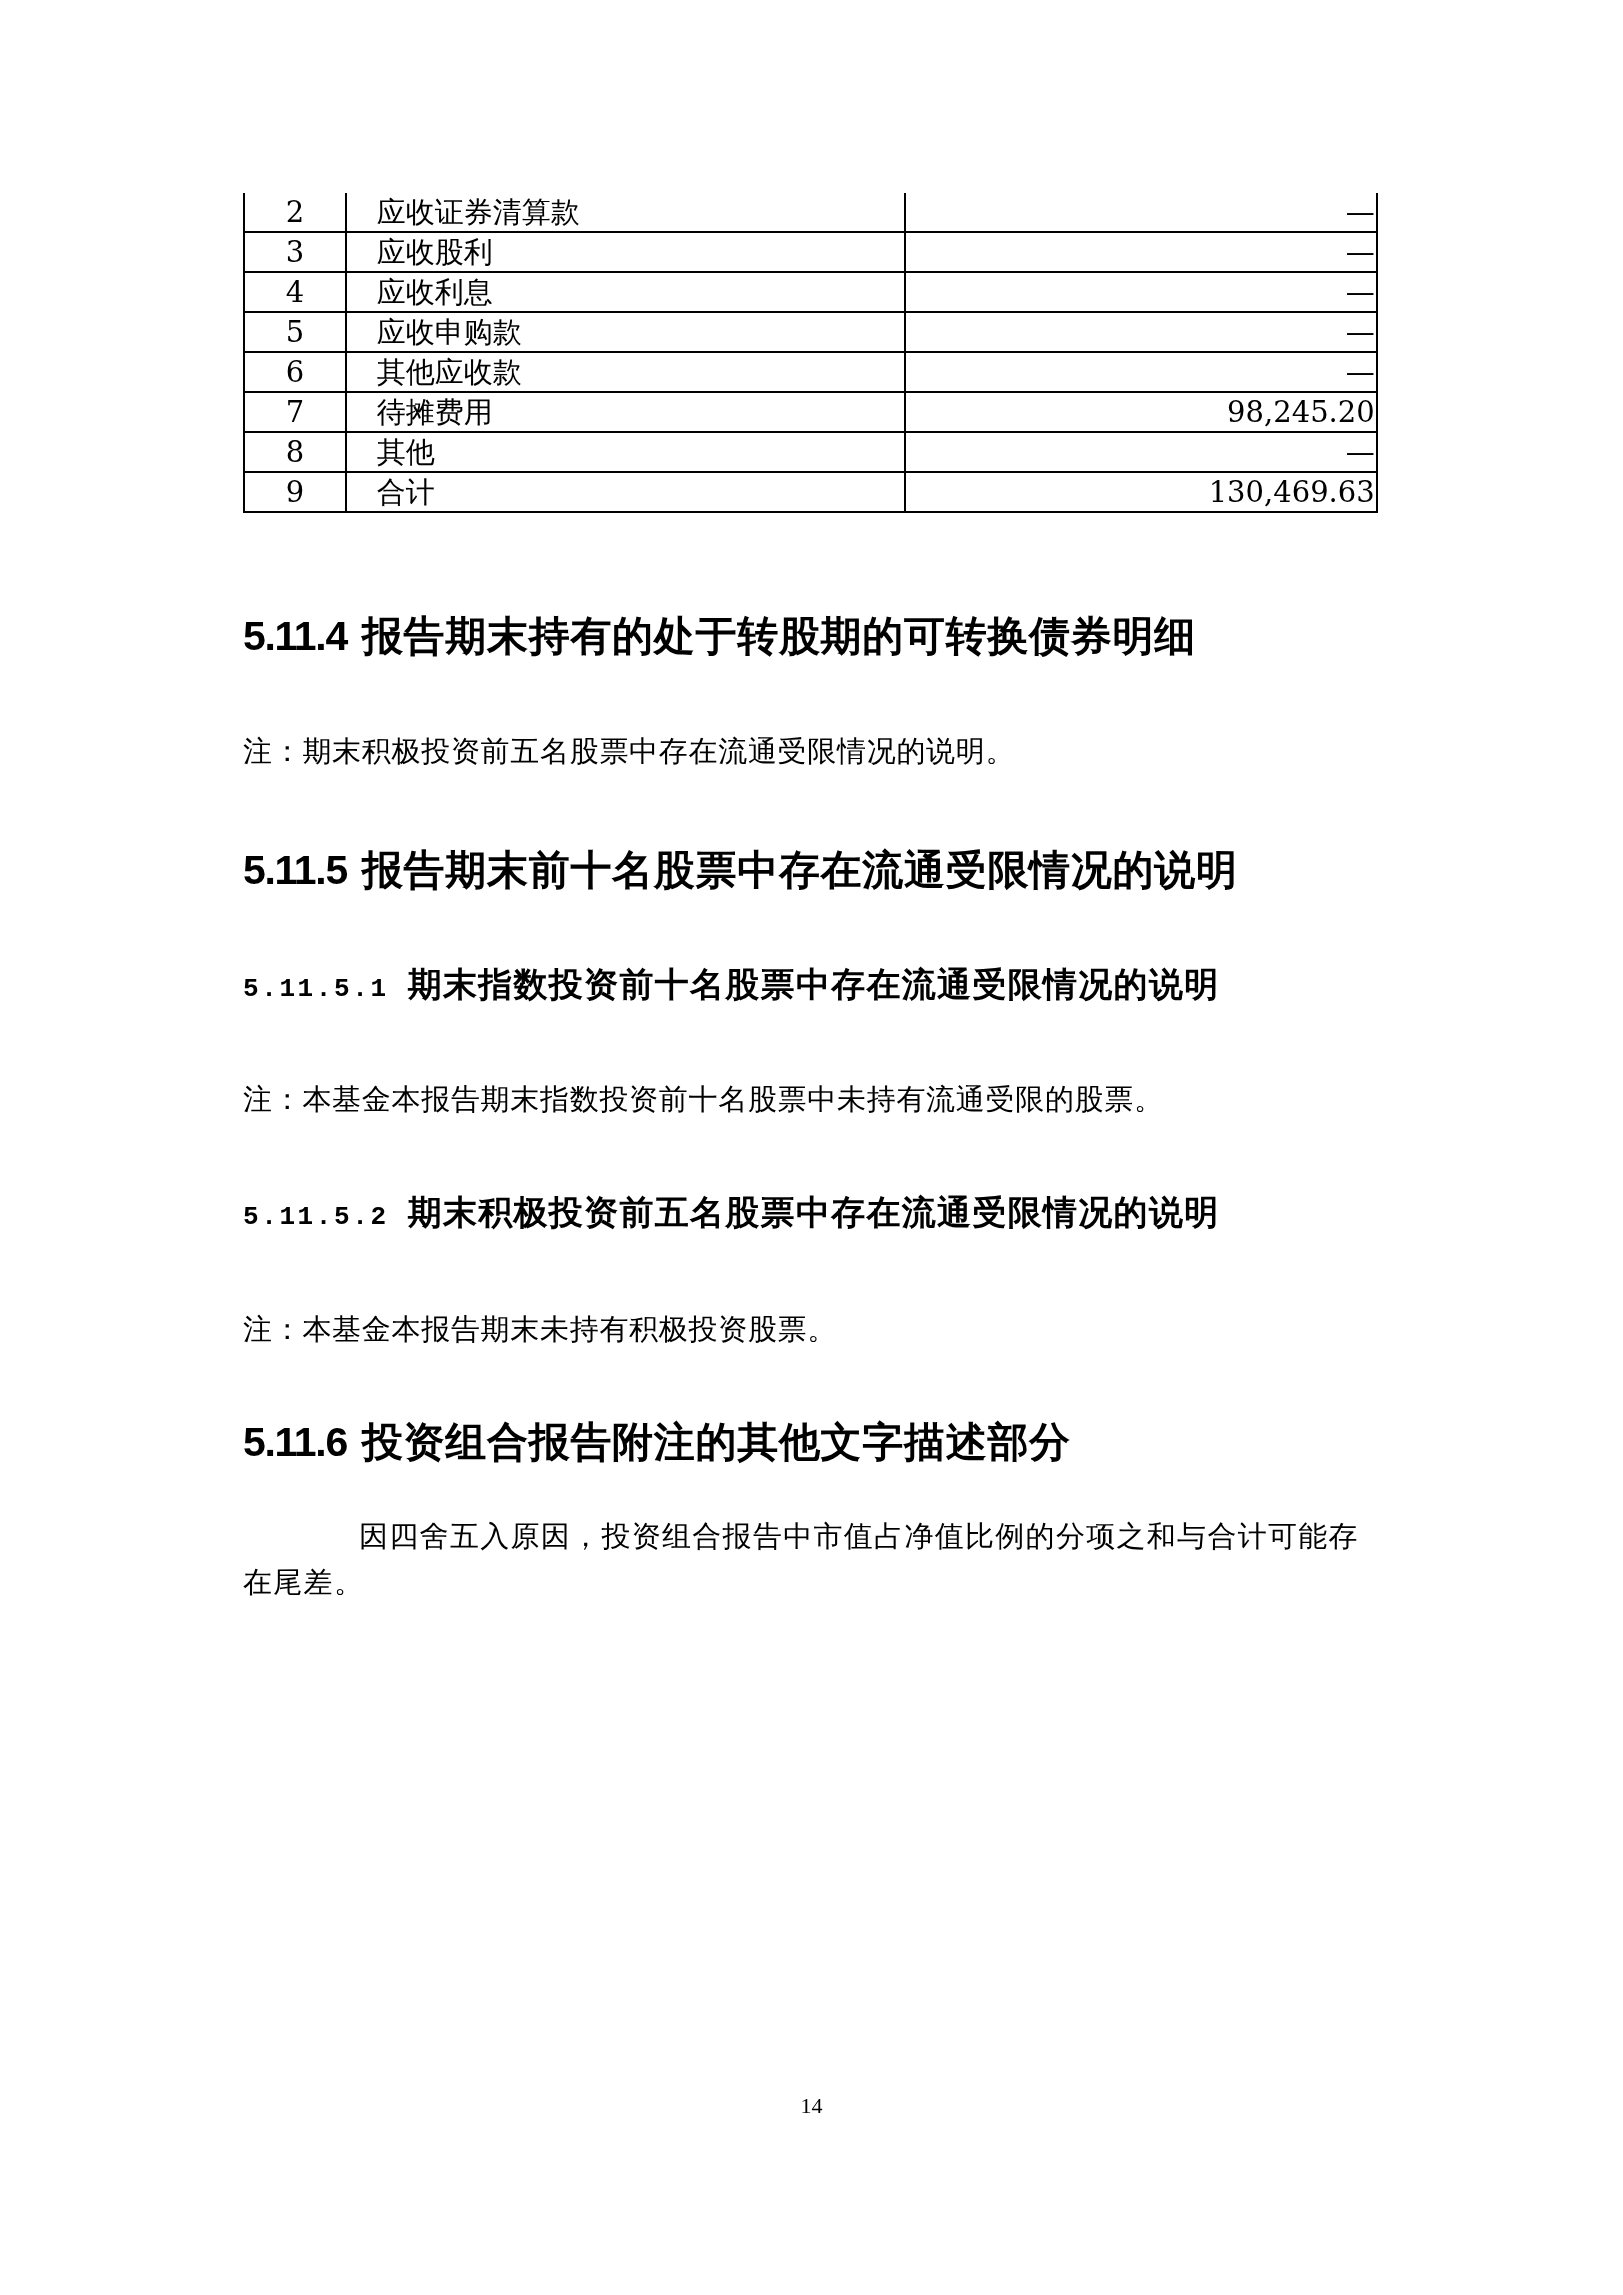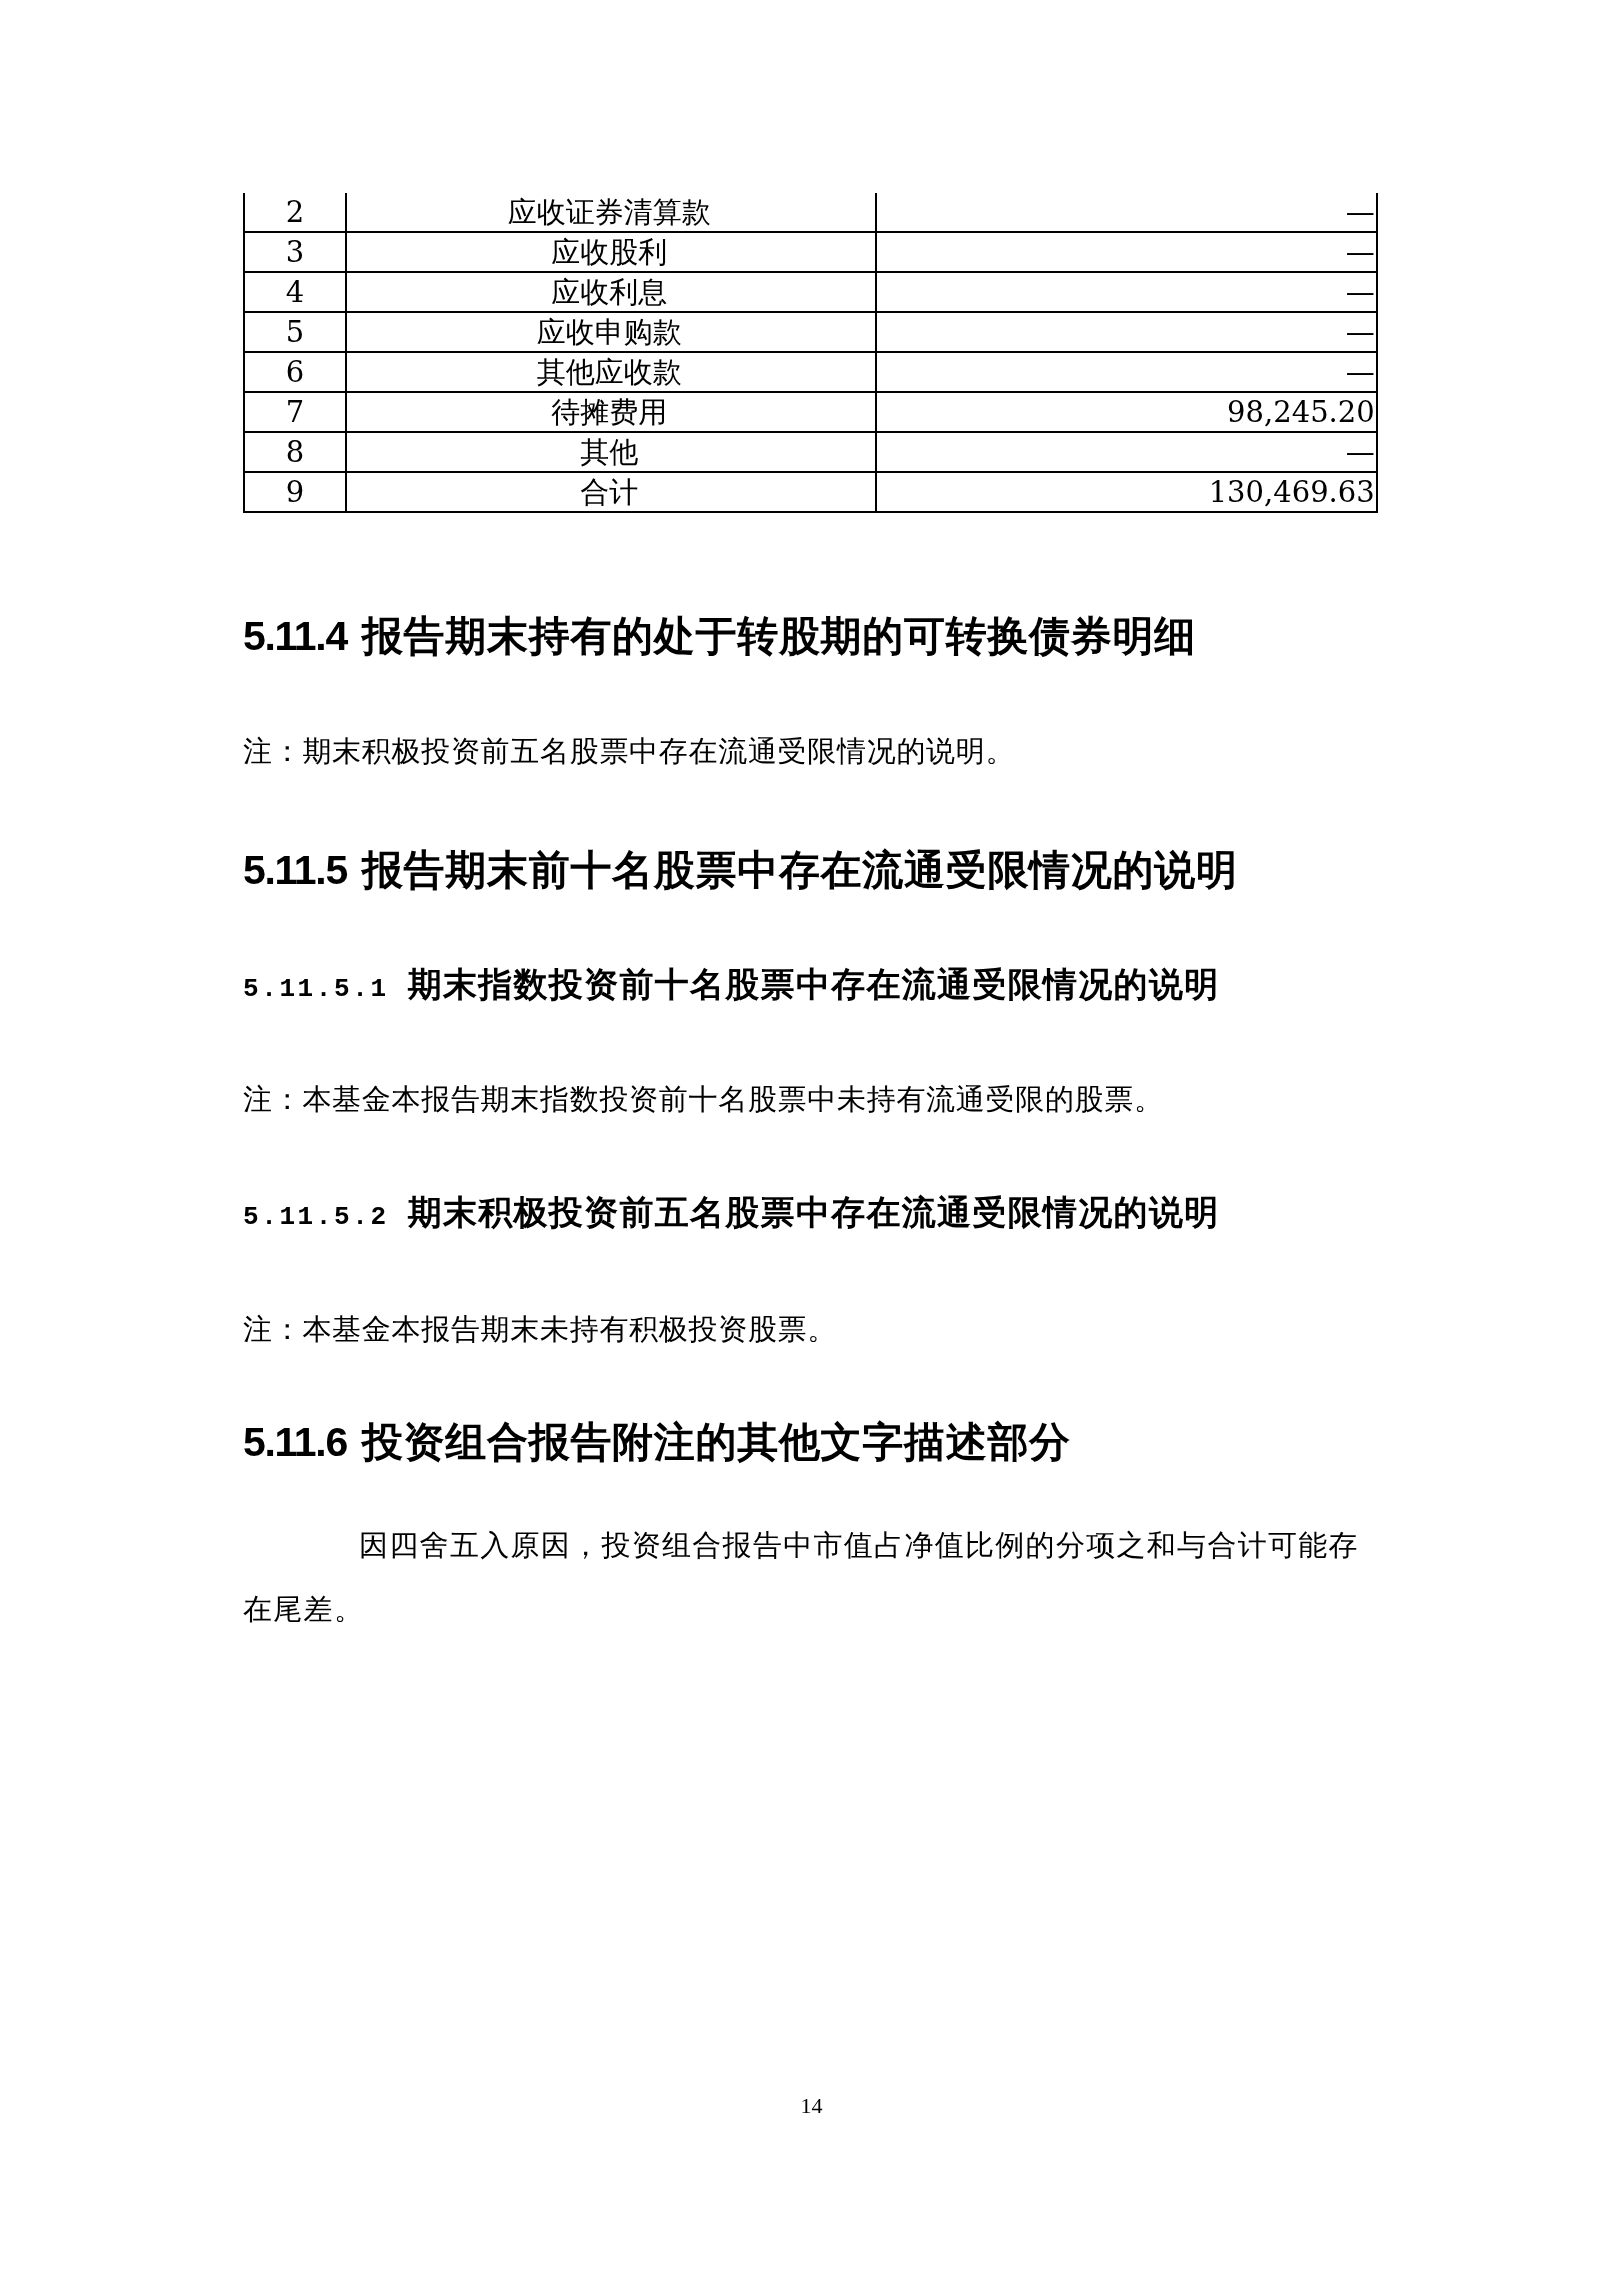--- a/index.html
+++ b/index.html
@@ -11,21 +11,21 @@
     width: 1135px; border-collapse: collapse;
     font-family: "DejaVu Serif", "Liberation Serif", serif;
     font-size: 29px;
   }
   table.items td {
     border-left: 2px solid #000; border-right: 2px solid #000;
     border-bottom: 2px solid #000;
     height: 38px; padding: 0 3.9px; line-height: 38px; white-space: nowrap;
   }
   table.items td.c-no { width: 92px; text-align: center; }
-  table.items td.c-name { width: 523px; text-align: center; padding-left: 1px; }
+  table.items td.c-name { width: 523px; text-align: left; padding-left: 30px; }
   table.items td.c-val { text-align: right; padding-right: 1.3px; }
 
   .h-sans {
     position: absolute; left: 243px;
     font-family: "DejaVu Sans", "Liberation Sans", sans-serif;
     font-weight: bold; font-size: 41px; white-space: nowrap; letter-spacing: 0.7px;
   }
   .h-sans .num { font-family: "Liberation Sans", sans-serif; letter-spacing: -1.3px; }
   .h-serif {
     position: absolute; left: 243px;
@@ -35,21 +35,21 @@
   .h-serif .num { font-family: "Liberation Mono", monospace; font-weight: bold; font-size: 26px; letter-spacing: 2.6px; }
   .h-serif .title { font-weight: bold; margin-left: 19px; letter-spacing: 1.3px; }
   .note {
     position: absolute; left: 243px;
     font-family: "DejaVu Serif", "Liberation Serif", serif;
     font-size: 29px; white-space: nowrap; letter-spacing: 0.7px;
   }
   .para {
     position: absolute; left: 243px; width: 1139px;
     font-family: "DejaVu Serif", "Liberation Serif", serif;
-    font-size: 29px; line-height: 64px; letter-spacing: 1.3px;
+    font-size: 29px; line-height: 46px; letter-spacing: 1.3px;
     text-indent: 116px;
   }
   .page-no {
     position: absolute; left: 0; width: 1623px; top: 2093px; text-align: center;
     font-family: "Liberation Serif", serif; font-size: 22px;
   }
 </style>
 </head>
 <body>
 

